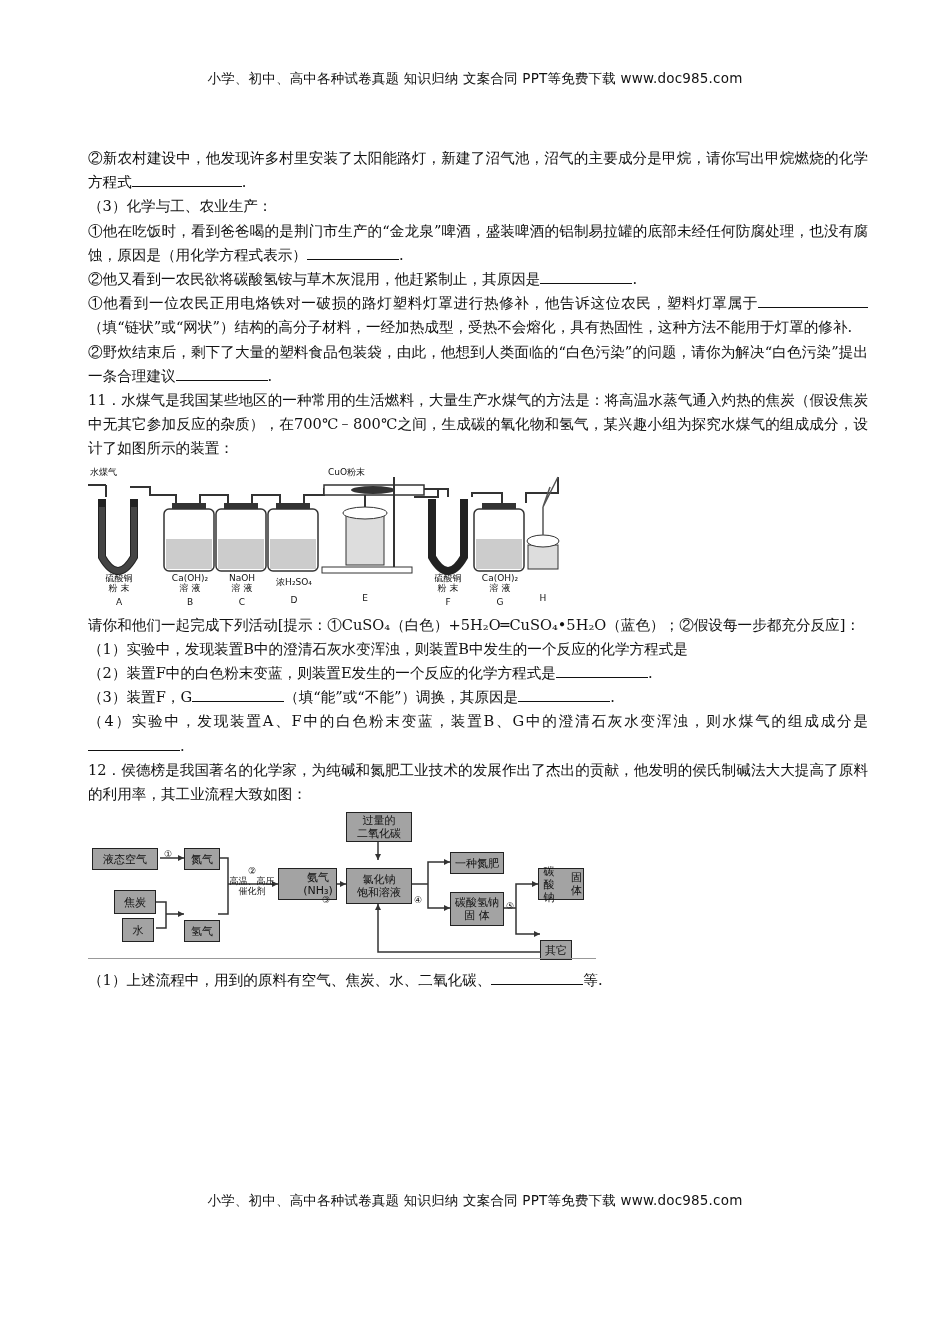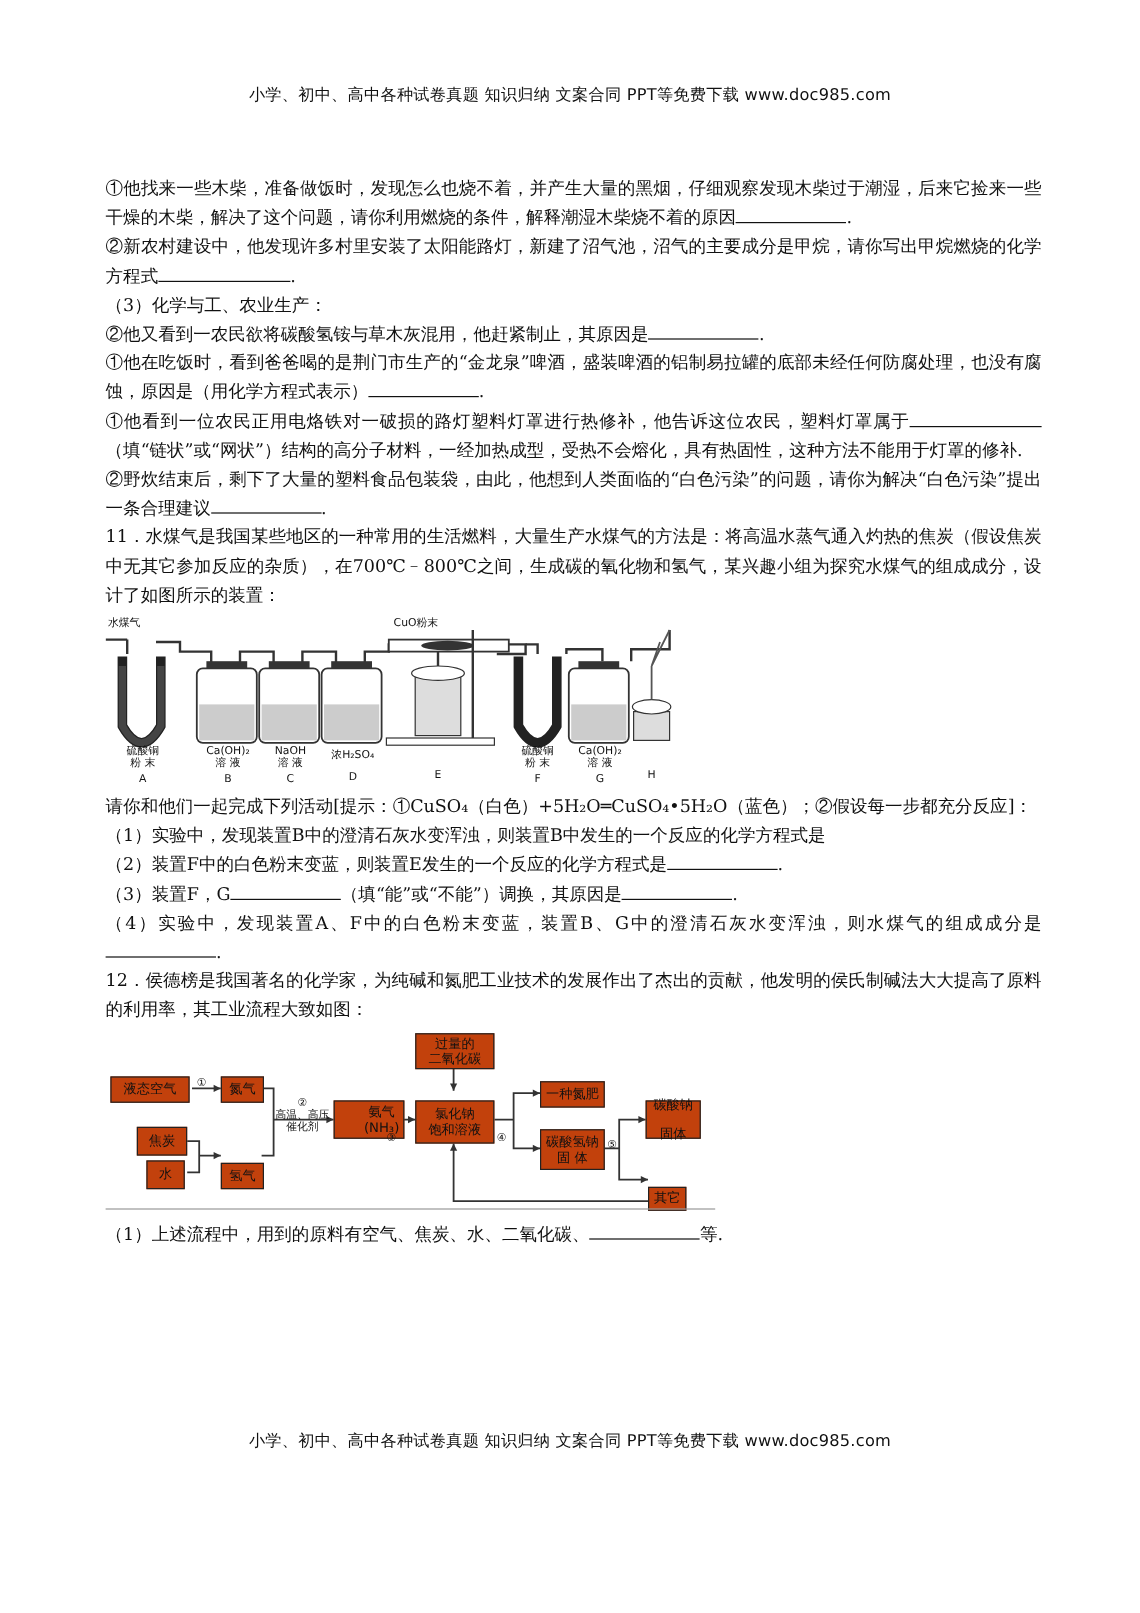--- a/index.html
+++ b/index.html
@@ -3,35 +3,34 @@
 <meta charset="utf-8">
 <style>
   html,body{margin:0;padding:0;background:#fff;}
   body{width:950px;height:1344px;position:relative;overflow:hidden;font-family:"DejaVu Serif",serif;color:#111;}
   .hdr{position:absolute;left:0;width:950px;text-align:center;font-family:"DejaVu Sans",sans-serif;font-size:13.5px;letter-spacing:0.2px;}
   .content{position:absolute;left:88px;top:146px;width:780px;font-size:14.6px;line-height:24.2px;}
   .p{margin:0;padding:0;text-align:justify;}
   .blank{display:inline-block;border-bottom:1px solid #111;height:14px;vertical-align:baseline;}
   .fig{position:relative;margin:6px 0 6px 0;}
   .lab{position:absolute;font-size:9px;line-height:10px;text-align:center;font-family:"DejaVu Sans",sans-serif;}
-  .box{position:absolute;border:1.5px solid #222;background:#c2410c;font-size:11px;line-height:13px;text-align:center;display:flex;align-items:center;justify-content:center;font-family:"DejaVu Sans",sans-serif;}
+  .box{position:absolute;border:1.5px solid #222;background:#a3a3a3;font-size:11px;line-height:13px;text-align:center;display:flex;align-items:center;justify-content:center;font-family:"DejaVu Sans",sans-serif;}
   .num{position:absolute;font-size:9px;font-family:"DejaVu Sans",sans-serif;}
   .hr{position:absolute;height:1px;background:#999;}
 </style>
 </head>
 <body>
 
 <div class="hdr" style="top:70px;">小学、初中、高中各种试卷真题 知识归纳 文案合同 PPT等免费下载  www.doc985.com</div>
 
 <div class="content">
-  <p class="p"><span>①他找来一些木柴，准备做饭时，发现怎么也烧不着，并产生大量的黑烟，仔细观察发现木柴过于潮湿，后来它捡来一些干燥的木柴，解决了这个问题，请你利用燃烧的条件，解释潮湿木柴烧不着的原因</span><span class="blank" style="width:92px"></span><span>.</span></p>
   <p class="p"><span>②新农村建设中，他发现许多村里安装了太阳能路灯，新建了沼气池，沼气的主要成分是甲烷，请你写出甲烷燃烧的化学方程式</span><span class="blank" style="width:110px"></span><span>.</span></p>
   <p class="p">（3）化学与工、农业生产：</p>
+  <p class="p"><span>①他在吃饭时，看到爸爸喝的是荆门市生产的“金龙泉”啤酒，盛装啤酒的铝制易拉罐的底部未经任何防腐处理，也没有腐蚀，原因是（用化学方程式表示）</span><span class="blank" style="width:92px"></span><span>.</span></p>
   <p class="p"><span>②他又看到一农民欲将碳酸氢铵与草木灰混用，他赶紧制止，其原因是</span><span class="blank" style="width:92px"></span><span>.</span></p>
-  <p class="p"><span>①他在吃饭时，看到爸爸喝的是荆门市生产的“金龙泉”啤酒，盛装啤酒的铝制易拉罐的底部未经任何防腐处理，也没有腐蚀，原因是（用化学方程式表示）</span><span class="blank" style="width:92px"></span><span>.</span></p>
   <p class="p"><span>①他看到一位农民正用电烙铁对一破损的路灯塑料灯罩进行热修补，他告诉这位农民，塑料灯罩属于</span><span class="blank" style="width:110px"></span><span>（填“链状”或“网状”）结构的高分子材料，一经加热成型，受热不会熔化，具有热固性，这种方法不能用于灯罩的修补.</span></p>
   <p class="p"><span>②野炊结束后，剩下了大量的塑料食品包装袋，由此，他想到人类面临的“白色污染”的问题，请你为解决“白色污染”提出一条合理建议</span><span class="blank" style="width:92px"></span><span>.</span></p>
   <p class="p">11．水煤气是我国某些地区的一种常用的生活燃料，大量生产水煤气的方法是：将高温水蒸气通入灼热的焦炭（假设焦炭中无其它参加反应的杂质），在700℃﹣800℃之间，生成碳的氧化物和氢气，某兴趣小组为探究水煤气的组成成分，设计了如图所示的装置：</p>
 
   <div class="fig" style="width:480px;height:140px;">
     <svg width="480" height="140" viewBox="0 0 480 140">
       <g stroke="#333" fill="none" stroke-width="2">
         <path d="M0 18 L18 18"></path>
         <path d="M18 18 L18 30"></path>
         <path d="M42 20 L62 20 L62 28 L88 28 L88 38"></path>
@@ -161,21 +160,21 @@
       </div>
     <div class="box" style="left:258px;top:56px;width:64px;height:34px;flex-direction:column;align-items:center;">
         <div>氯化钠</div>
         <div>饱和溶液</div>
       </div>
     <div class="box" style="left:362px;top:40px;width:52px;height:20px;">一种氮肥</div>
     <div class="box" style="left:362px;top:80px;width:52px;height:32px;flex-direction:column;">
         <div>碳酸氢钠</div>
         <div>固  体</div>
       </div>
-    <div class="box" style="left:450px;top:56px;width:44px;height:30px;flex-direction:column;gap:11px;">
+    <div class="box" style="left:450px;top:56px;width:44px;height:30px;flex-direction:row;gap:11px;">
         <div>碳酸钠</div>
         <div>固体</div>
       </div>
     <div class="box" style="left:452px;top:128px;width:30px;height:18px;">其它</div>
     <div class="num" style="left:76px;top:30px;">①</div>
     <div class="lab" style="left:136px;top:54px;width:56px;">
         <div>②</div>
         <div>高温、高压</div>
         <div>催化剂</div>
       </div>

